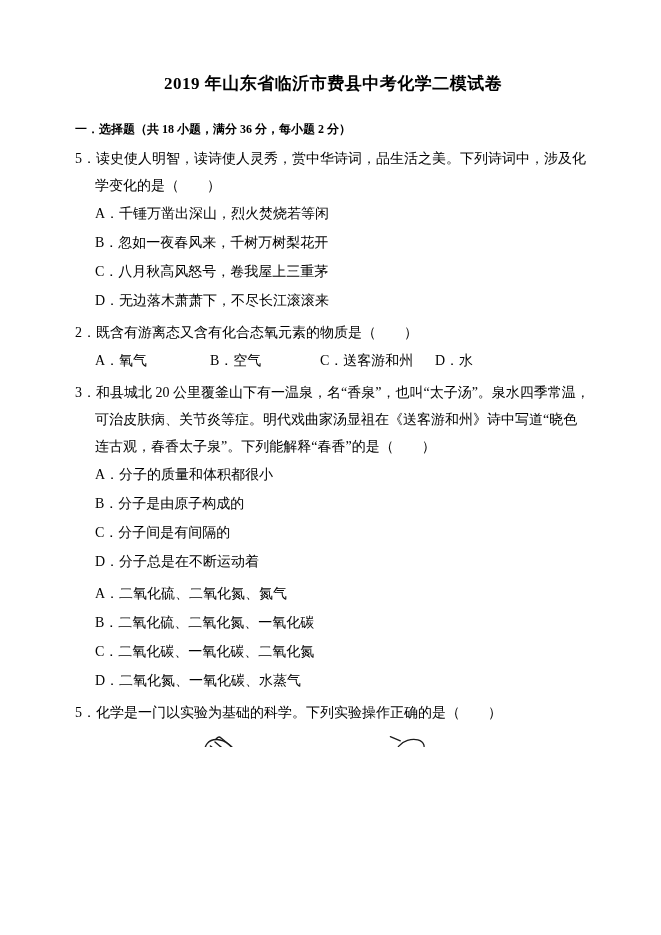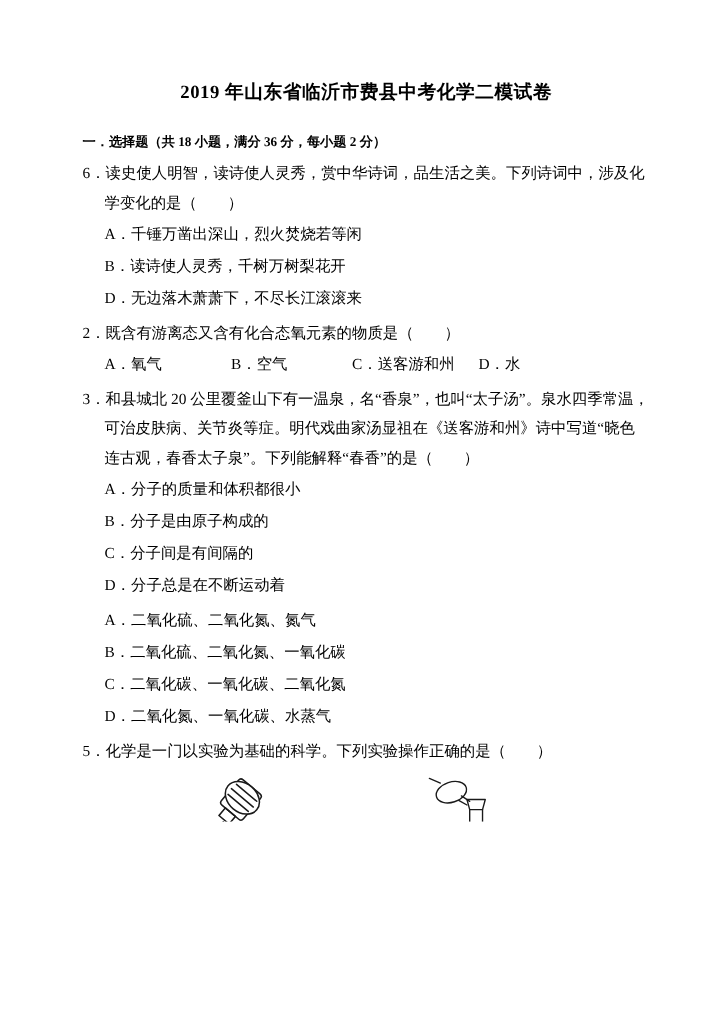--- a/index.html
+++ b/index.html
@@ -47,23 +47,24 @@
 </head>
 <body>
 
 <div class="page">
 
   <div class="title">2019 年山东省临沂市费县中考化学二模试卷</div>
 
   <div class="section-header">一．选择题（共 18 小题，满分 36 分，每小题 2 分）</div>
 
   <div class="question">
-    <div class="stem">6．读史使人明智，读诗使人灵秀，赏中华诗词，品生活之美。下列诗词中，涉及化学变化的是（　　）</div>
+    <div class="stem">5．读史使人明智，读诗使人灵秀，赏中华诗词，品生活之美。下列诗词中，涉及化学变化的是（　　）</div>
     <div class="option">A．千锤万凿出深山，烈火焚烧若等闲</div>
-    <div class="option">B．读诗使人灵秀，千树万树梨花开</div>
+    <div class="option">B．忽如一夜春风来，千树万树梨花开</div>
+    <div class="option">C．八月秋高风怒号，卷我屋上三重茅</div>
     <div class="option">D．无边落木萧萧下，不尽长江滚滚来</div>
   </div>
 
   <div class="question">
     <div class="stem">2．既含有游离态又含有化合态氧元素的物质是（　　）</div>
     <div class="options-inline">
       <span class="opt w1">A．氧气</span><span class="opt w2">B．空气</span><span class="opt w3">C．送客游和州</span><span class="opt">D．水</span>
     </div>
   </div>
 

